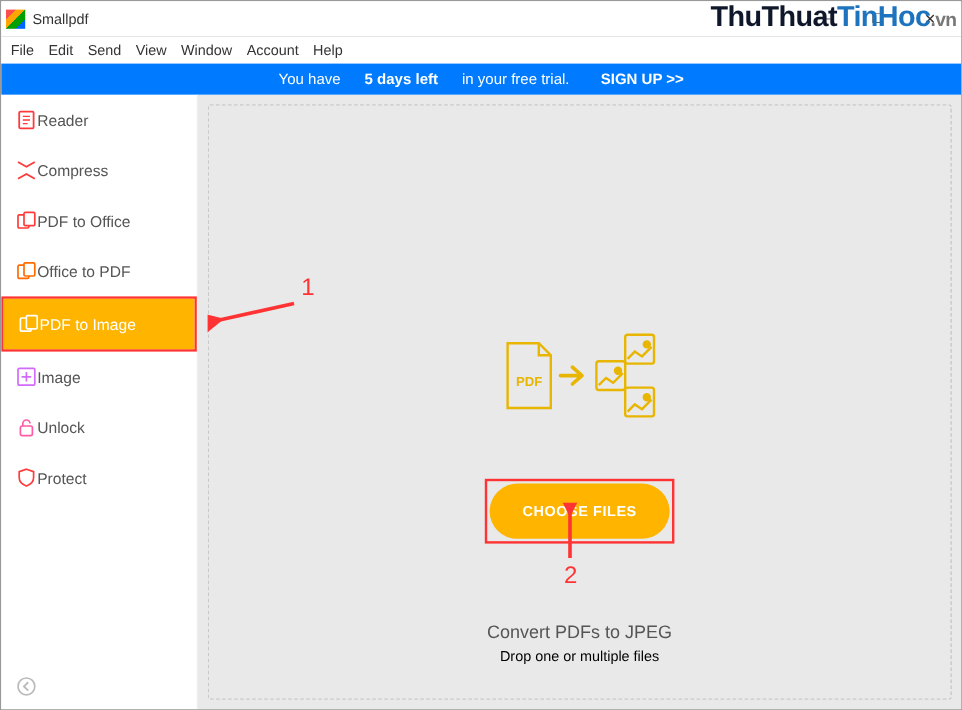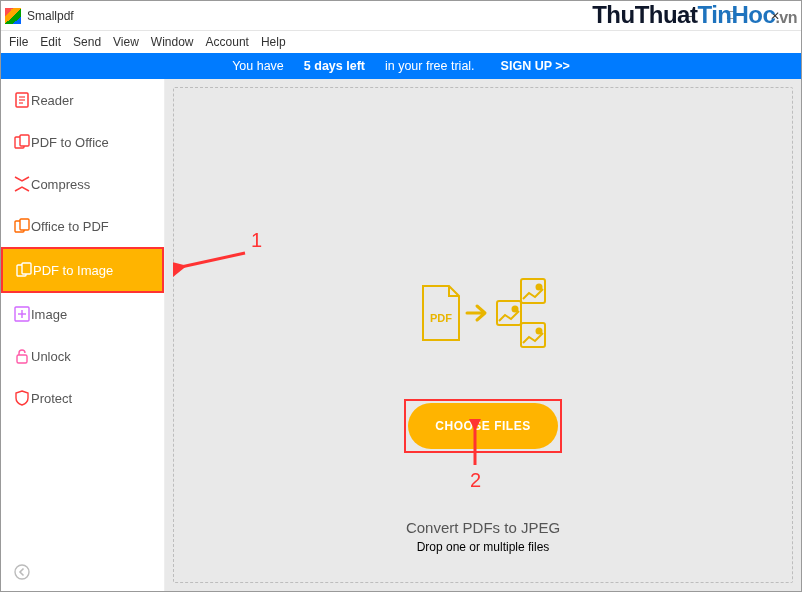--- a/index.html
+++ b/index.html
@@ -101,34 +101,34 @@
             <line x1="6" y1="9" x2="12" y2="9" stroke="#ff3a3a" stroke-width="1.2"></line>
             <line x1="6" y1="12" x2="10" y2="12" stroke="#ff3a3a" stroke-width="1.2"></line>
           </svg>
       </span>
       <span>Reader</span>
     </div>
 
     <div class="item">
       <span class="icon">
         <svg width="18" height="18" viewBox="0 0 18 18">
+            <path d="M2 2 L9 6 L16 2 M2 16 L9 12 L16 16" fill="none" stroke="#ff3a3a" stroke-width="1.5"></path>
+          </svg>
+      </span>
+      <span>Compress</span>
+    </div>
+
+    <div class="item">
+      <span class="icon">
+        <svg width="18" height="18" viewBox="0 0 18 18">
             <rect x="2" y="4" width="9" height="11" rx="1" fill="none" stroke="#ff3a3a" stroke-width="1.4"></rect>
             <rect x="7" y="2" width="9" height="11" rx="1" fill="#fff" stroke="#ff3a3a" stroke-width="1.4"></rect>
           </svg>
       </span>
       <span>PDF to Office</span>
-    </div>
-
-    <div class="item">
-      <span class="icon">
-        <svg width="18" height="18" viewBox="0 0 18 18">
-            <path d="M2 2 L9 6 L16 2 M2 16 L9 12 L16 16" fill="none" stroke="#ff3a3a" stroke-width="1.5"></path>
-          </svg>
-      </span>
-      <span>Compress</span>
     </div>
 
     <div class="item">
       <span class="icon">
         <svg width="18" height="18" viewBox="0 0 18 18">
             <rect x="2" y="4" width="9" height="11" rx="1" fill="none" stroke="#ff6a00" stroke-width="1.4"></rect>
             <rect x="7" y="2" width="9" height="11" rx="1" fill="#fff" stroke="#ff6a00" stroke-width="1.4"></rect>
           </svg>
       </span>
       <span>Office to PDF</span>

